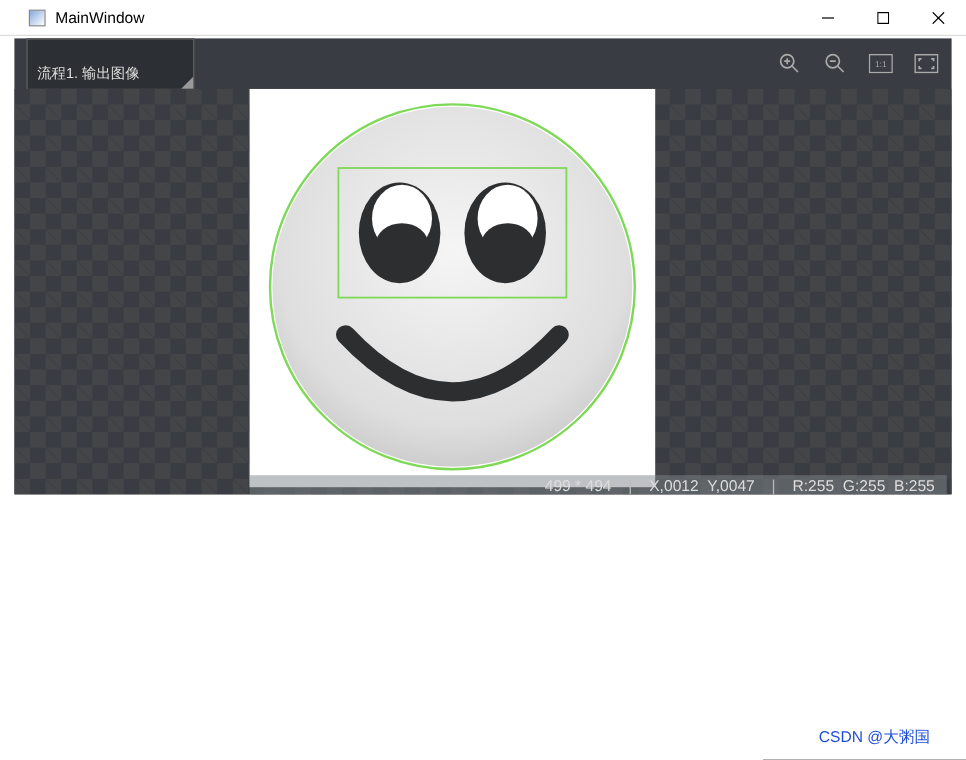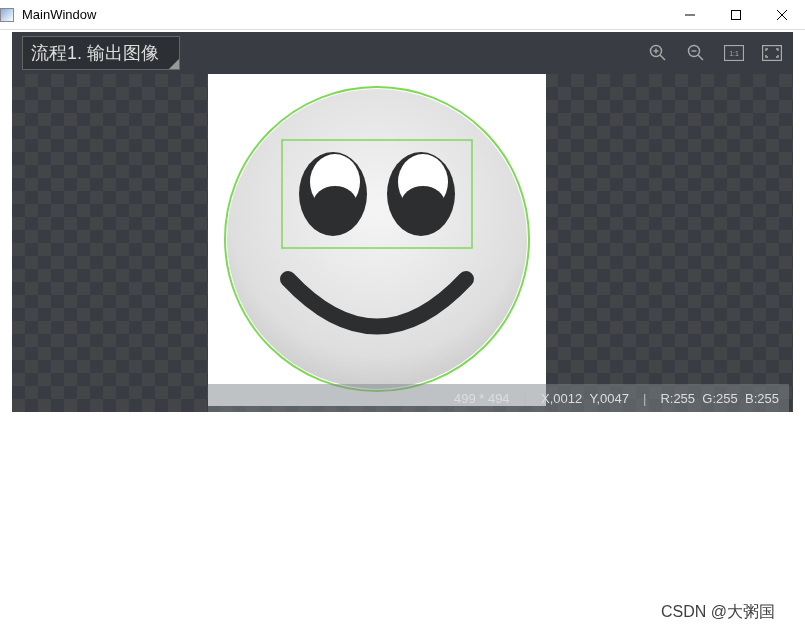--- a/index.html
+++ b/index.html
@@ -10,21 +10,21 @@
       height: 633px;
       position: relative;
       overflow: hidden;
     }
     .titlebar {
       height: 30px;
       background: #fff;
       display: flex;
       align-items: center;
       border-bottom: 1px solid #ddd;
-      padding-left: 0;
+      padding-left: 24px;
     }
     .titlebar-icon {
       width: 14px;
       height: 14px;
       border: 1px solid #888;
       margin-right: 8px;
       background: linear-gradient(135deg, #8ad 0%, #fff 100%);
     }
     .titlebar-title {
       font-size: 13px;
@@ -55,22 +55,22 @@
       height: 42px;
       display: flex;
       align-items: center;
       padding: 0 10px;
       position: relative;
     }
     .dropdown {
       background: #2c2f33;
       border: 1px solid #666;
       color: #ddd;
-      font-size: 18px;
-      padding: 4px 20px 4px 8px;
+      font-size: 12px;
+      padding: 20px 20px 4px 8px;
       cursor: pointer;
       position: relative;
       min-width: 140px;
     }
     .dropdown::after {
       content: "";
       position: absolute;
       right: 0;
       bottom: 0;
       width: 0;
@@ -119,37 +119,37 @@
       background: #fff;
       display: flex;
       align-items: center;
       justify-content: center;
     }
     .status-overlay {
       position: absolute;
       left: 196px;
       right: 4px;
       bottom: 0;
-      height: 28px;
+      height: 16px;
       background: rgba(128,133,137,0.5);
       color: #ddd;
       font-size: 13px;
       display: flex;
       align-items: center;
       justify-content: flex-end;
       padding-right: 10px;
       gap: 14px;
     }
     .status-sep { color: #bbb; }
     .watermark {
       position: absolute;
       right: 30px;
       bottom: 10px;
-      color: #404040;
-      font-size: 16px;
+      color: #1d4ed8;
+      font-size: 13px;
     }
   </style>
 </head>
 <body>
 
 <div class="titlebar">
   <div class="titlebar-icon"></div>
   <div class="titlebar-title">MainWindow</div>
   <div class="win-controls">
     <div class="win-btn">

